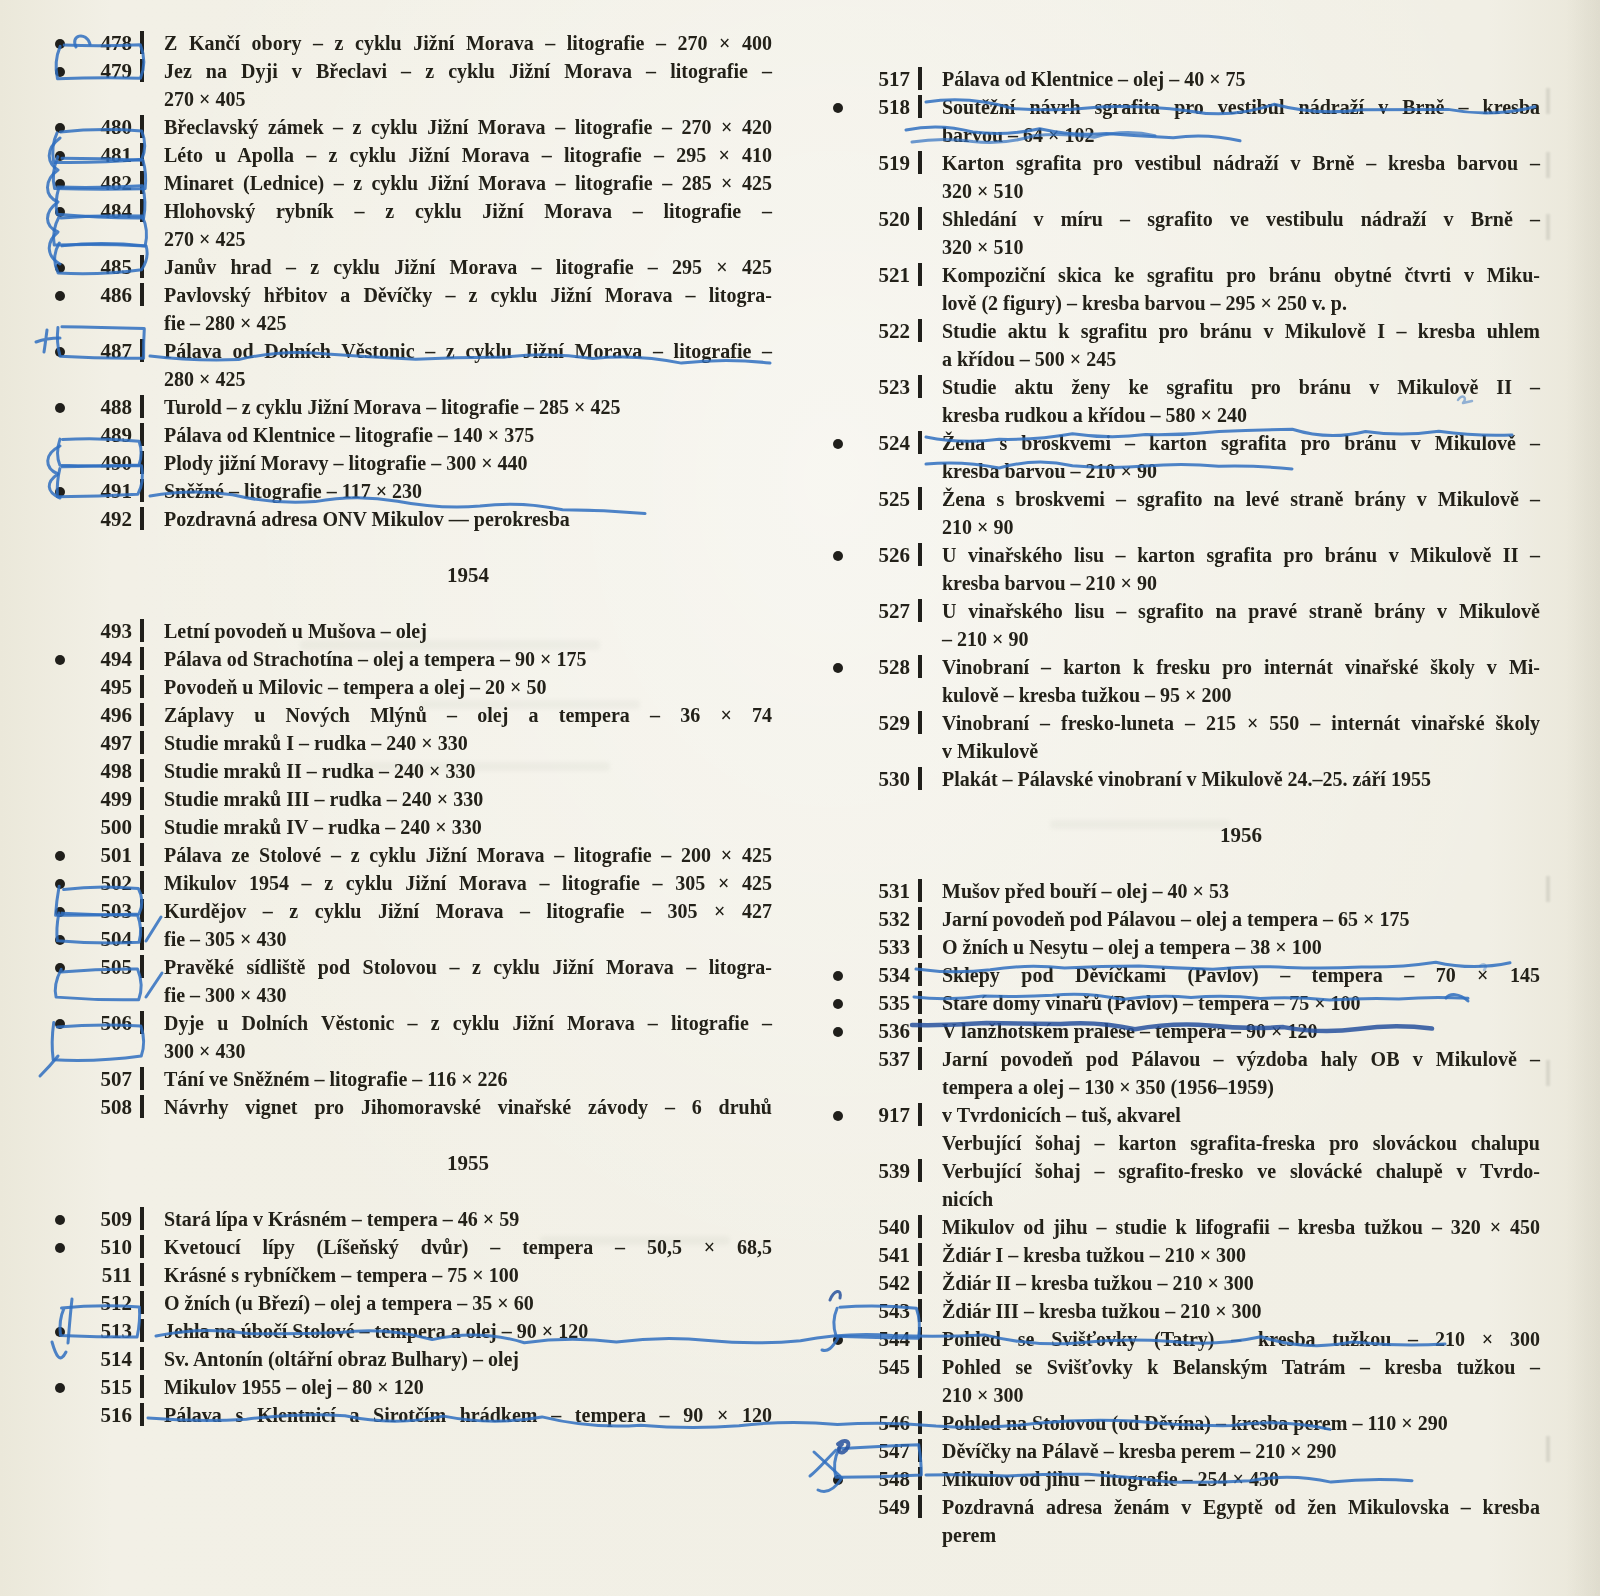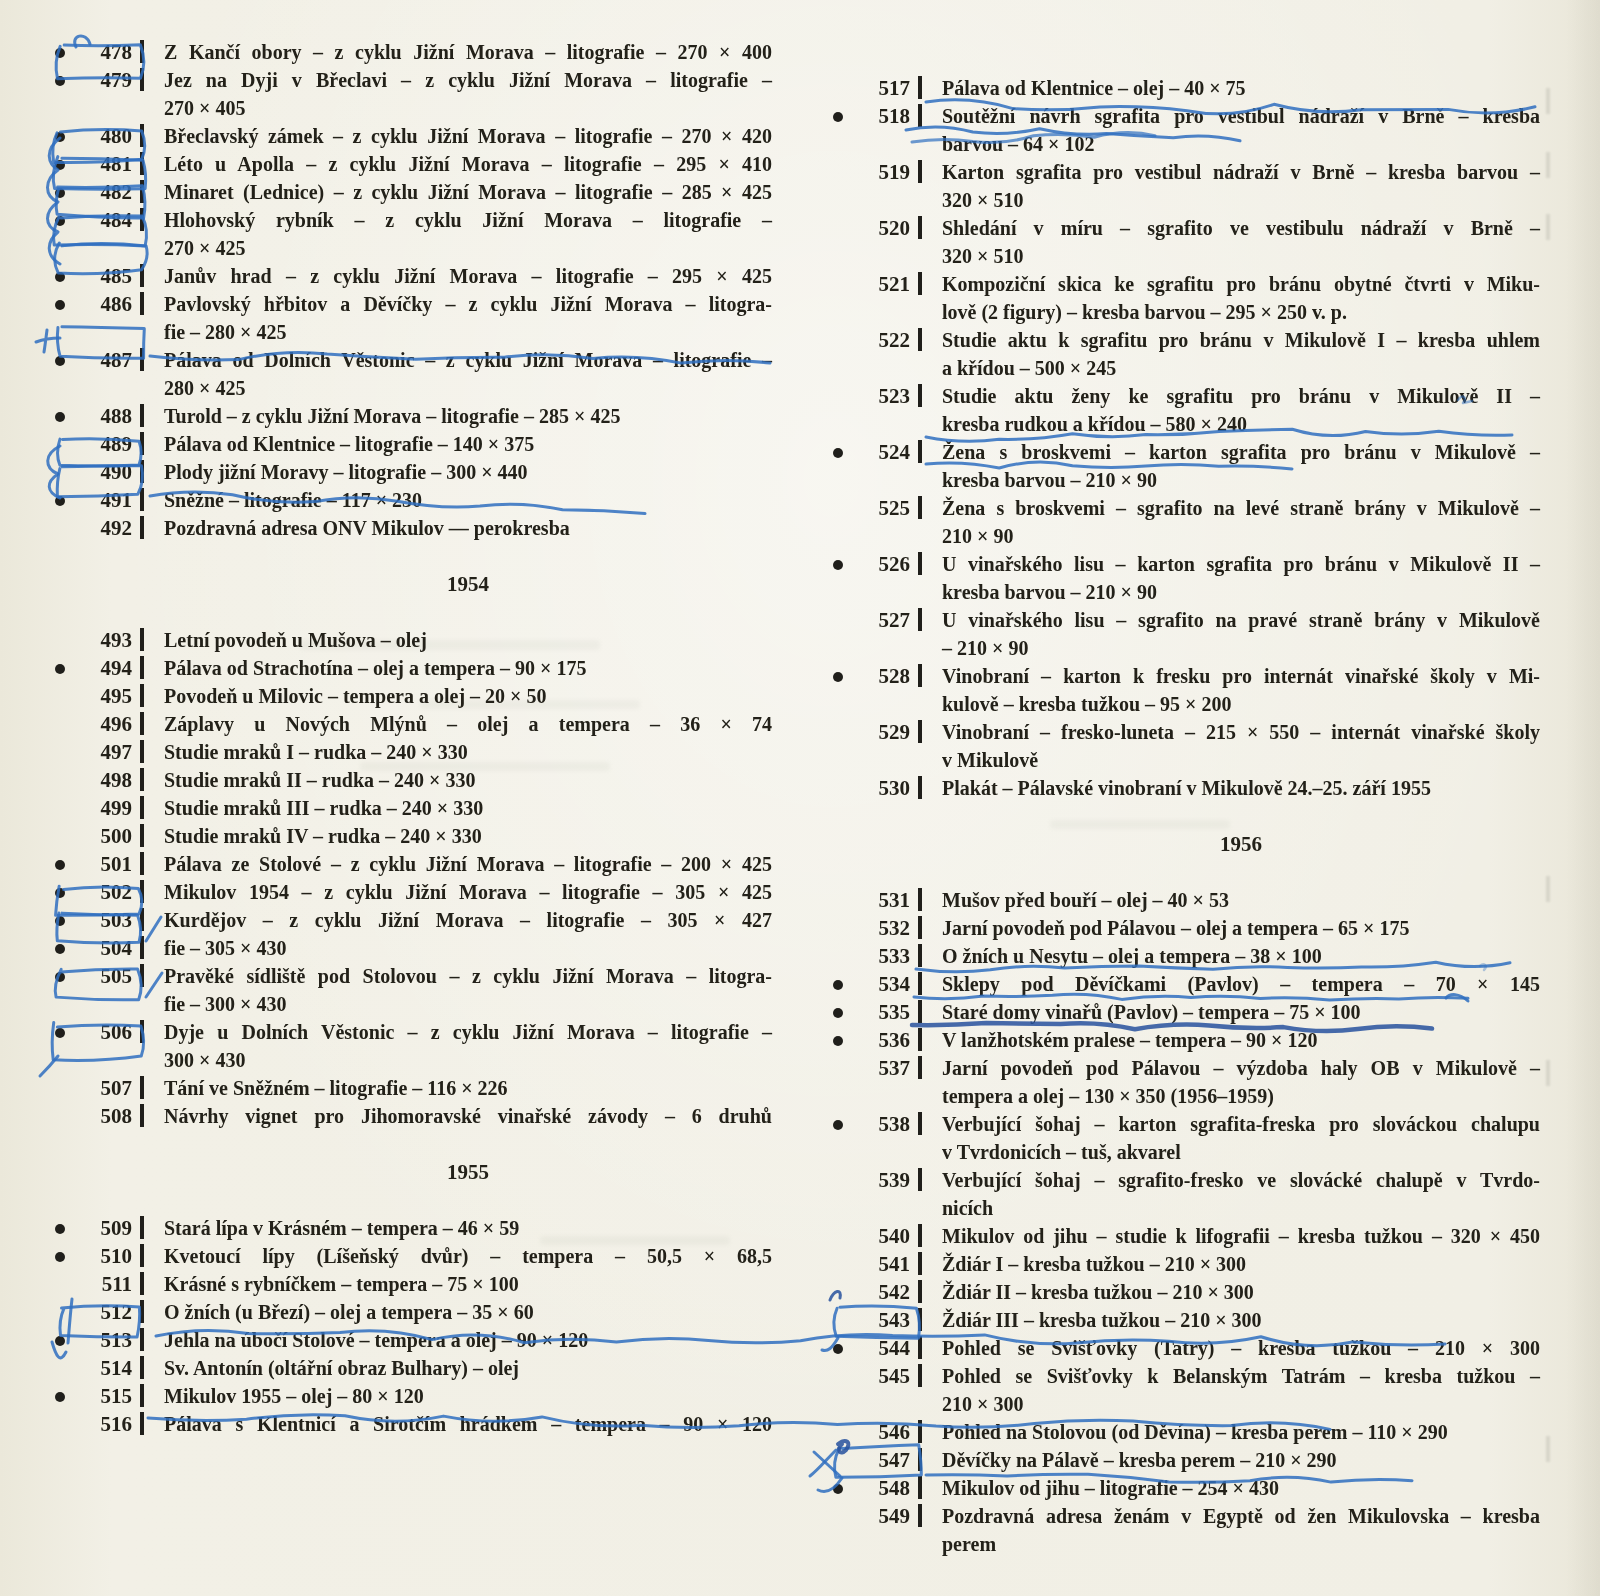--- a/index.html
+++ b/index.html
@@ -4,21 +4,21 @@
 <style>
   html,body{margin:0;padding:0;}
   body{
     width:1600px;height:1596px;position:relative;overflow:hidden;
     background:
       radial-gradient(ellipse at 52% 30%, rgba(255,255,255,0.45), rgba(255,255,255,0) 62%),
       linear-gradient(90deg,#ebe8da,#f2f0e6 7%,#f1efe5 93%,#e9e6d8);
     background-color:#f0eee4;
     font-family:"Liberation Serif","DejaVu Serif",serif;
   }
-  .col{position:absolute;top:38px;color:#232119;}
+  .col{position:absolute;top:29px;color:#232119;}
   #col-left{left:50px;width:722px;}
   #col-right{left:828px;width:712px;margin-top:36px;}
   .entry{display:grid;grid-template-columns:82px 20px 1fr;}
   .numcell{position:relative;height:28px;font-weight:700;font-size:21px;line-height:28px;text-align:right;}
   .bullet{position:absolute;left:5px;top:10px;width:10px;height:10px;border-radius:50%;background:#201f1b;}
   .barcell{height:28px;}
   .bar{display:block;margin:2px auto 0 auto;width:3.5px;height:23px;background:#201f1b;}
   .txt{font-weight:700;font-size:20px;line-height:28px;padding-left:12px;}
   .ln{height:28px;white-space:nowrap;}
   .ln.j{text-align:justify;text-align-last:justify;text-justify:inter-word;}
@@ -594,27 +594,27 @@
       <div class="numcell"><span>537</span></div>
       <div class="barcell">
         <span class="bar"></span>
       </div>
       <div class="txt">
         <div class="ln j">Jarní povodeň pod Pálavou – výzdoba haly OB v Mikulově –</div>
         <div class="ln">tempera a olej – 130 × 350 (1956–1959)</div>
       </div>
     </div>
     <div class="entry">
-      <div class="numcell"><span class="bullet"></span><span>538</span></div>
-      <div class="barcell">
-        <span class="bar"></span>
-      </div>
-      <div class="txt">
+      <div class="numcell"><span class="bullet"></span><span>917</span></div>
+      <div class="barcell">
+        <span class="bar"></span>
+      </div>
+      <div class="txt">
+        <div class="ln">v Tvrdonicích – tuš, akvarel</div>
         <div class="ln j">Verbující šohaj – karton sgrafita-freska pro slováckou chalupu</div>
-        <div class="ln">v Tvrdonicích – tuš, akvarel</div>
       </div>
     </div>
     <div class="entry">
       <div class="numcell"><span>539</span></div>
       <div class="barcell">
         <span class="bar"></span>
       </div>
       <div class="txt">
         <div class="ln j">Verbující šohaj – sgrafito-fresko ve slovácké chalupě v Tvrdo-</div>
         <div class="ln">nicích</div>

